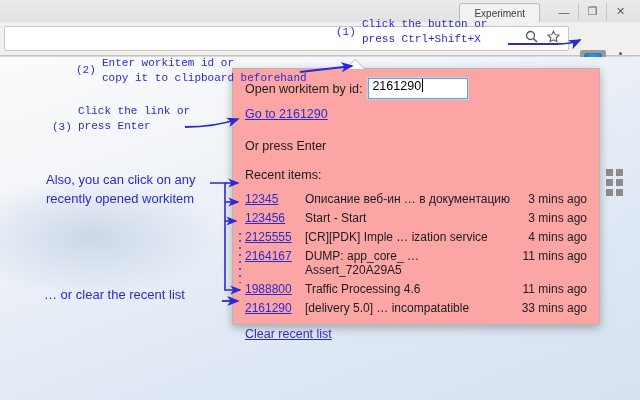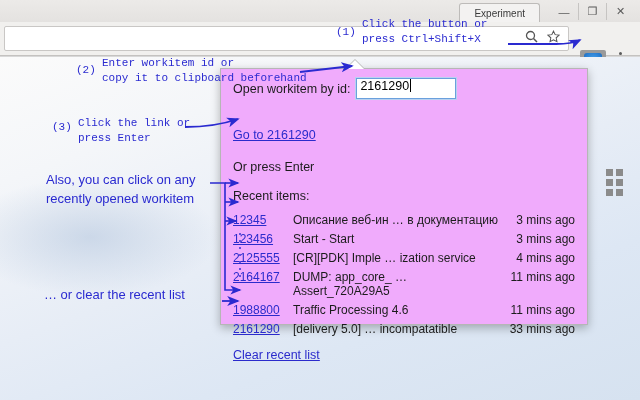--- a/index.html
+++ b/index.html
@@ -81,23 +81,23 @@
     background: radial-gradient(ellipse at center, rgba(176,195,220,.55), rgba(176,195,220,0) 70%);
   }
   .apps-grid {
     position: absolute; left: 606px; top: 112px;
     display: grid; grid-template-columns: repeat(2, 7px); gap: 3px;
   }
   .apps-grid i { width: 7px; height: 7px; background: #8b8b8b; display: block; }
 
   
   .popup {
-    position: absolute; left: 220px; top: 68px;
+    position: absolute; left: 232px; top: 68px;
     width: 368px; height: 257px;
-    background: #f0abfc;
+    background: #fca5a5;
     border: 1px solid #b6b6b6;
     box-shadow: 0 3px 9px rgba(0,0,0,.28);
     z-index: 30;
   }
   .popup-arrow {
     position: absolute; left: 346px; top: 60px;
     width: 0; height: 0;
     border-left: 9px solid transparent;
     border-right: 9px solid transparent;
     border-bottom: 9px solid #fff;
@@ -112,21 +112,21 @@
     border: 1px solid #6aa0dd; outline: 1px solid #b9d2f0;
     font-family: "Liberation Sans", sans-serif; font-size: 12.5px;
     padding: 0 3px; color: #000; background: #fff;
     position: relative;
   }
   .id-input .caret {
     display: inline-block; width: 1px; height: 13px;
     background: #000; vertical-align: -2px; margin-left: 1px;
   }
   .go-link {
-    display: inline-block; margin-top: 29px;
+    display: inline-block; margin-top: 8px;
     color: #2b2bcc; text-decoration: underline; font-size: 12.5px; cursor: pointer;
   }
   .sub-text { margin-top: 18px; font-size: 12.5px; color: #1c1c1c; }
   .recent-title { margin-top: 15px; font-size: 12.5px; color: #1c1c1c; }
 
   table.recent { margin-top: 7px; width: 100%; border-collapse: collapse; }
   table.recent td { font-size: 12px; padding: 2.5px 0; vertical-align: top; color: #1c1c1c; }
   td.c-id { width: 60px; }
   td.c-id a { color: #2b2bcc; text-decoration: underline; cursor: pointer; }
   td.c-title { padding-left: 14px; }
@@ -137,21 +137,21 @@
   }
 
   
   .ann { position: absolute; color: #2a2ad0; z-index: 40; }
   .ann-mono { font-family: "Liberation Mono", monospace; font-size: 11px; line-height: 15px; white-space: pre; }
   .ann-sans { font-family: "Liberation Sans", sans-serif; font-size: 13px; line-height: 19px; white-space: nowrap; }
   .a1 { left: 362px; top: 17px; }
   .a1n { left: 336px; top: 26px; font-family: "Liberation Mono", monospace; font-size: 11px; }
   .a2 { left: 102px; top: 56px; }
   .a2n { left: 76px; top: 64px; font-family: "Liberation Mono", monospace; font-size: 11px; }
-  .a3 { left: 78px; top: 116px; font-family: Liberation Mono, monospace; }
+  .a3 { left: 78px; top: 104px; font-family: Liberation Mono, monospace; }
   .a3n { left: 52px; top: 121px; font-family: "Liberation Mono", monospace; font-size: 11px; }
   .a4 { left: 46px; top: 170px; }
   .a5 { left: 44px; top: 285px; }
   svg.overlay { position: absolute; left: 0; top: 0; width: 640px; height: 400px; z-index: 35; pointer-events: none; }
 </style>
 </head>
 <body>
 
 <div class="titlebar">
   <div class="tab">Experiment</div>

